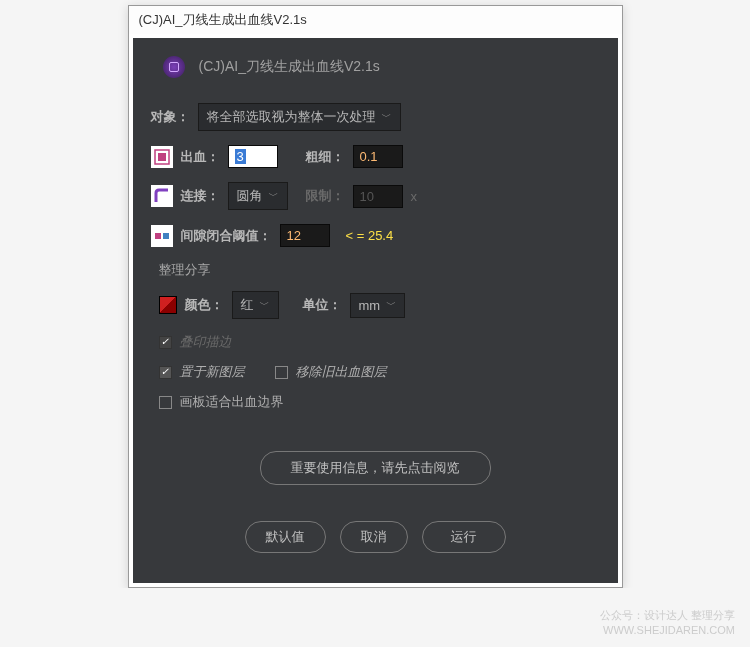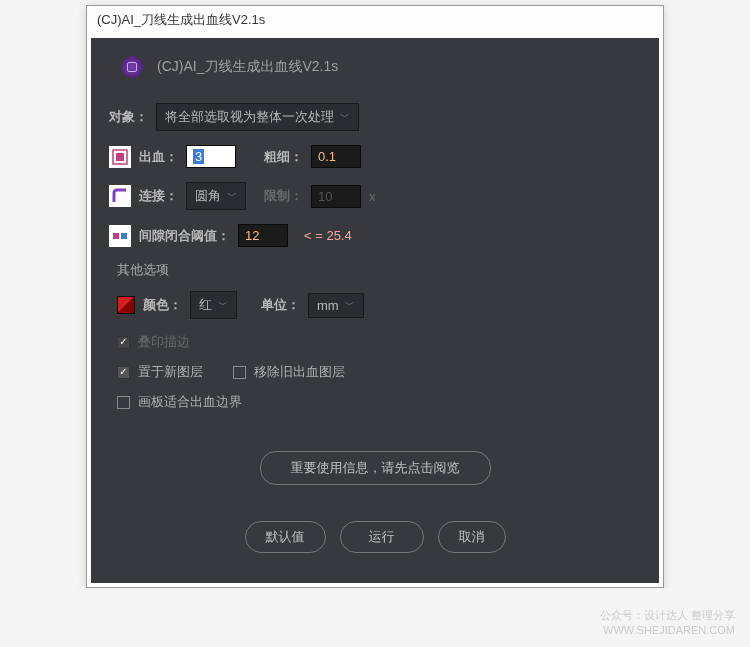--- a/index.html
+++ b/index.html
@@ -9,21 +9,21 @@
     }
     body {
       background: #f5f5f5;
       font-family: "Microsoft YaHei", "SimHei", sans-serif;
       font-size: 13px;
       display: flex;
       justify-content: center;
       padding-top: 5px;
     }
     .window {
-      width: 578px;
+      width: 495px;
       background: #fff;
       border: 1px solid #999;
       box-shadow: 0 2px 10px rgba(0,0,0,0.15);
     }
     .titlebar {
       height: 28px;
       padding: 0 10px;
       display: flex;
       align-items: center;
       color: #333;
@@ -209,23 +209,24 @@
     .info-btn-row {
       display: flex;
       justify-content: center;
       margin-top: 40px;
       margin-bottom: 36px;
     }
     .two-col {
       display: flex;
       gap: 30px;
       align-items: center;
+      font-style: italic;
     }
     .gap-text {
-      color: #fca5a5;
+      color: #fde047;
       font-size: 13px;
       margin-left: 8px;
     }
     .watermark {
       position: fixed;
       bottom: 10px;
       right: 15px;
       color: #ccc;
       font-size: 11px;
       text-align: right;
@@ -292,21 +293,21 @@
             <rect x="2" y="6" width="6" height="6" fill="#c04080"></rect>
             <rect x="10" y="6" width="6" height="6" fill="#4080c0"></rect>
           </svg>
       </div>
       <span class="label" style="min-width:auto">间隙闭合阈值：</span>
       <div class="input" style="width:50px">12</div>
       <span class="gap-text">&lt; = 25.4</span>
     </div>
 
     <div class="fieldset">
-      <div class="fieldset-title">其他选项</div>
+      <div class="fieldset-title">整理分享</div>
 
       <div class="row" style="margin-left:0">
         <div class="swatch"></div>
         <span class="label">颜色：</span>
         <div class="select" style="min-width:45px">
           <span>红</span>
           <span class="chevron">﹀</span>
         </div>
         <span class="label" style="margin-left:16px">单位：</span>
         <div class="select" style="min-width:45px">
@@ -338,22 +339,22 @@
         <span class="check-label">画板适合出血边界</span>
       </div>
     </div>
 
     <div class="info-btn-row">
       <button class="btn btn-wide">重要使用信息，请先点击阅览</button>
     </div>
 
     <div class="button-row">
       <button class="btn">默认值</button>
+      <button class="btn">取消</button>
       <button class="btn" style="padding:6px 28px">运行</button>
-      <button class="btn">取消</button>
     </div>
 
   </div>
 </div>
 
 <div class="watermark">
   <div>公众号：设计达人 整理分享</div>
   <div>WWW.SHEJIDAREN.COM</div>
 </div>
 

